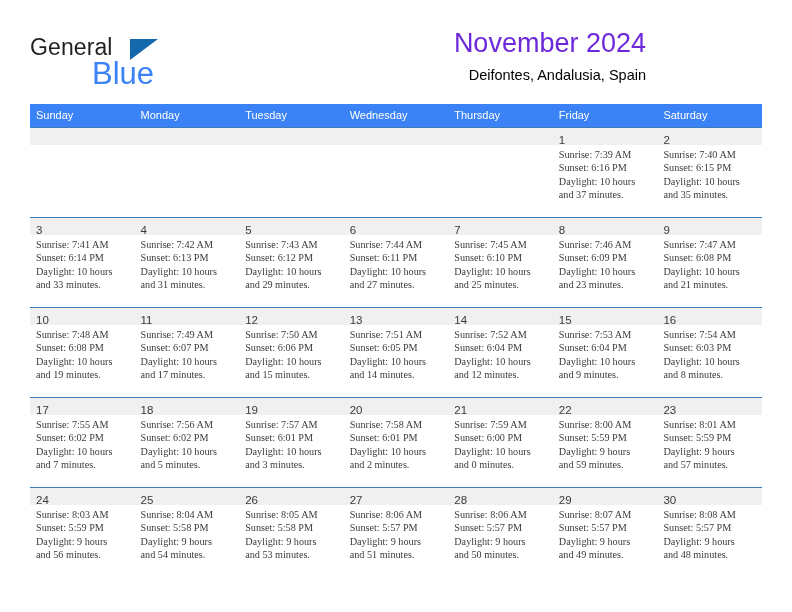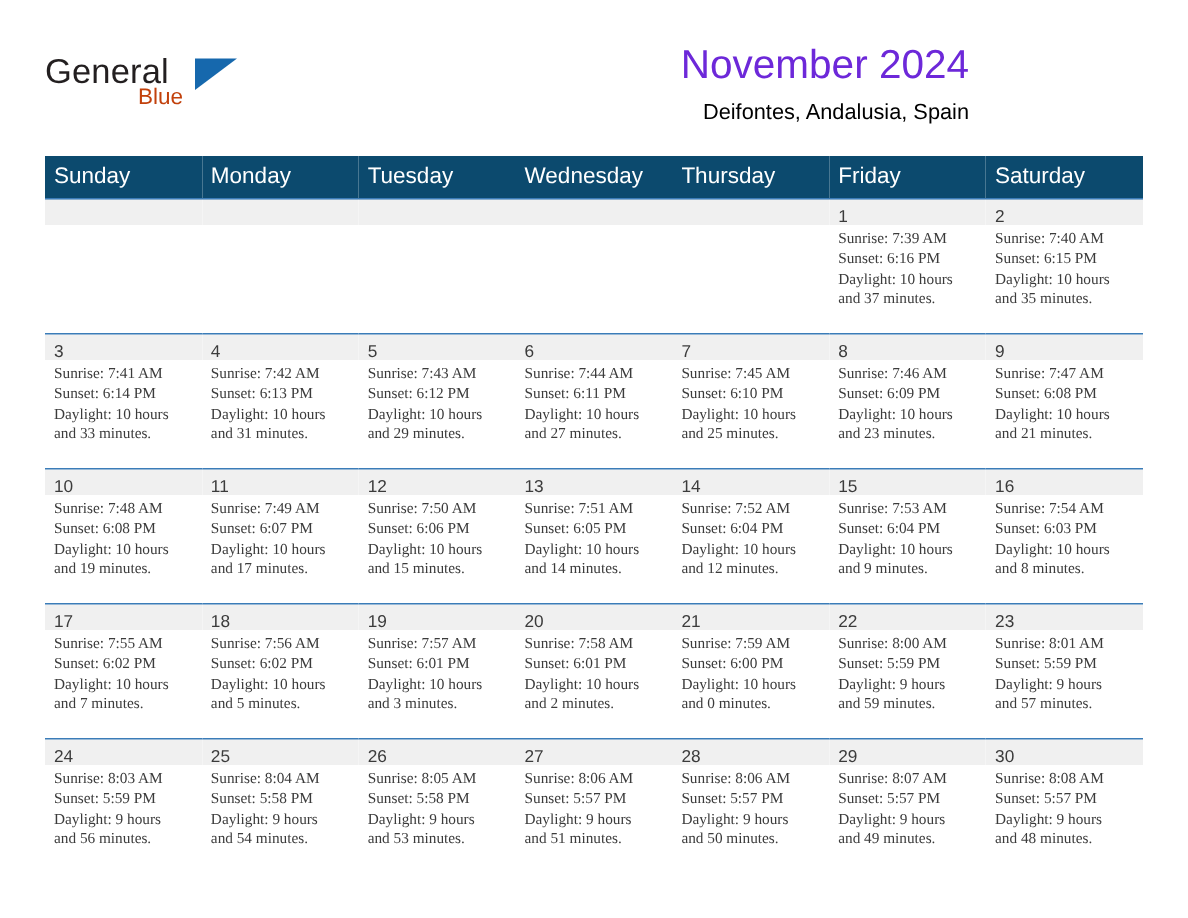--- a/index.html
+++ b/index.html
@@ -42,22 +42,22 @@
     top: 0;
     font-size: 23px;
     letter-spacing: 0.1px;
     color: #231f20;
     font-family: "Liberation Sans", sans-serif;
   }
   .brand-blue {
     position: absolute;
     left: 62px;
     top: 22px;
-    font-size: 15px;
-    color: #c2410c;
+    font-size: 31px;
+    color: #3b82f6;
     font-family: "Liberation Sans", sans-serif;
   }
   .brand-triangle {
     position: absolute;
     left: 100px;
     top: 5px;
     width: 0;
     height: 0;
     border-left: 28px solid #1668ad;
     border-bottom: 21px solid transparent;
@@ -86,24 +86,24 @@
   
   .calendar {
     position: absolute;
     left: 30px;
     top: 104px;
     width: 732px;
     border-collapse: collapse;
     table-layout: fixed;
   }
   .calendar th {
-    background: #0c4a6e;
+    background: #3b82f6;
     color: #ffffff;
     font-weight: normal;
-    font-size: 15px;
+    font-size: 11px;
     text-align: left;
     padding: 5px 0 6px 6px;
     height: 11px;
     border: none;
   }
   .calendar td {
     vertical-align: top;
     padding: 0;
     border: none;
     border-top: 1.3px solid #3b7cb8;

